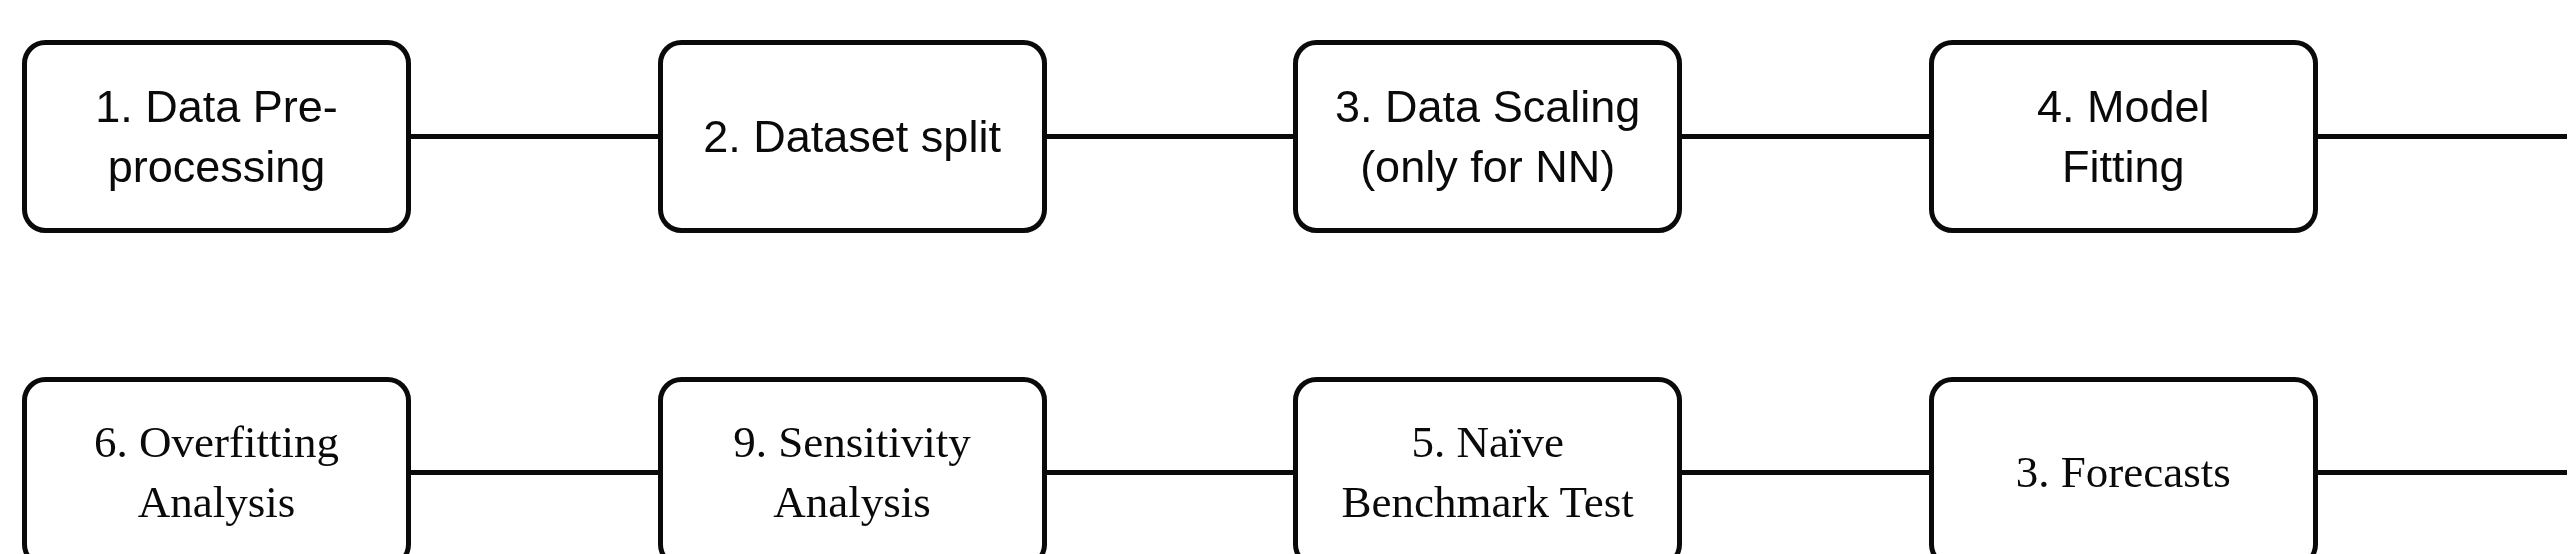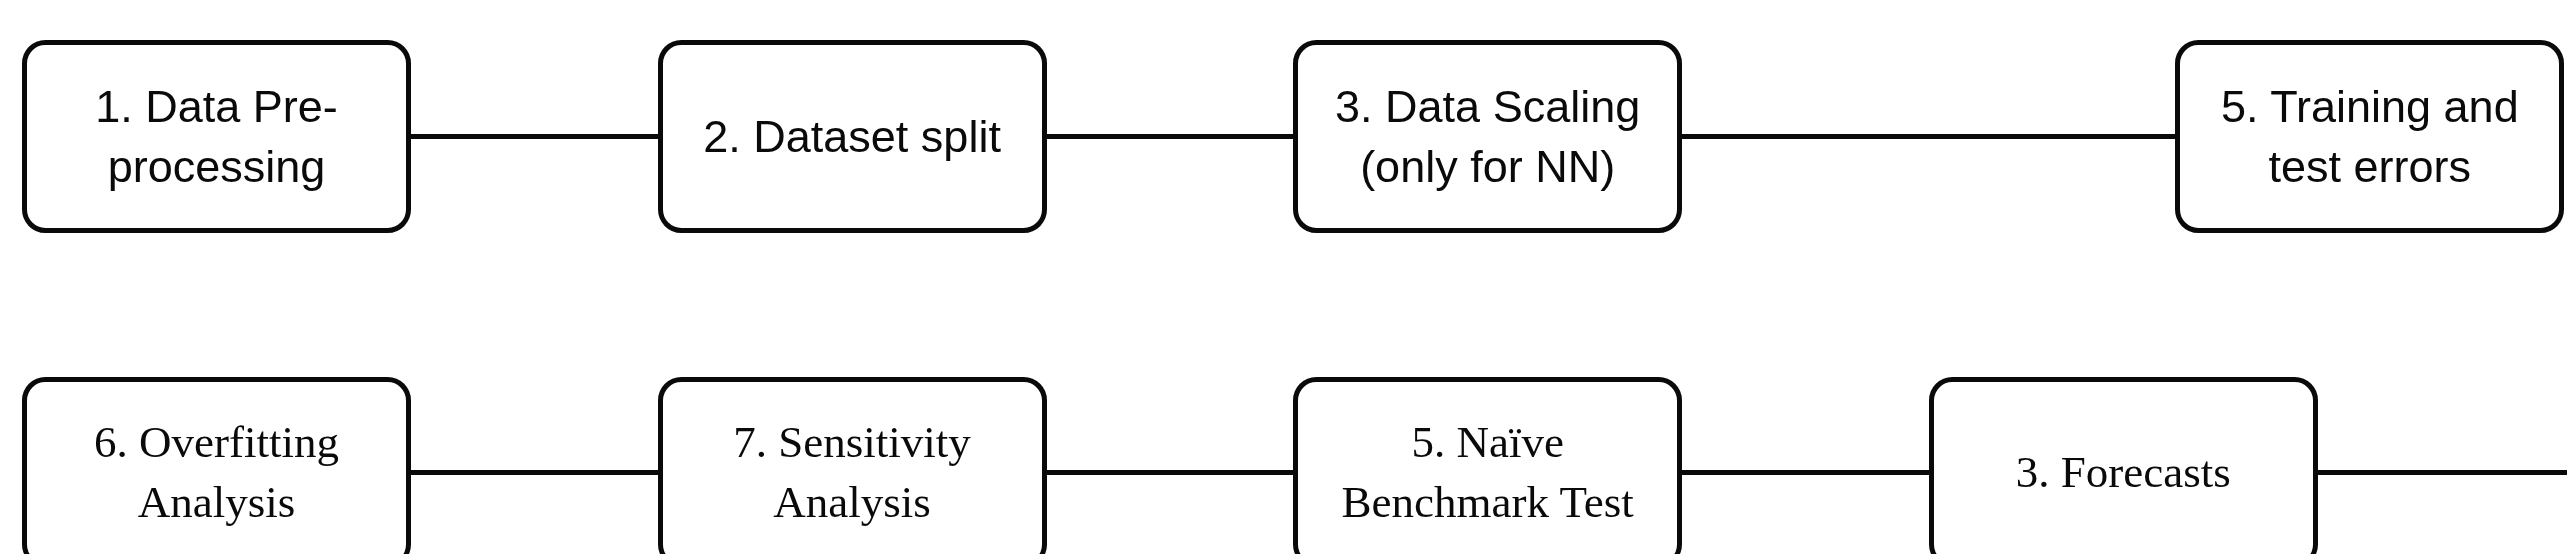--- a/index.html
+++ b/index.html
@@ -64,35 +64,35 @@
     <div class="flow-connector"></div>
     <div class="flow-box">
       <span class="flow-box-label">2. Dataset split</span>
     </div>
     <div class="flow-connector"></div>
     <div class="flow-box">
       <span class="flow-box-label">3. Data Scaling
 (only for NN)</span>
     </div>
     <div class="flow-connector"></div>
+    <div class="flow-box">
+      <span class="flow-box-label">4. Model
+Fitting</span>
+    </div>
     <div class="flow-connector"></div>
-    <div class="flow-box">
-      <span class="flow-box-label">5. Training and
-test errors</span>
-    </div>
   </div>
 
   <div class="flow-row row-2">
     <div class="flow-box">
       <span class="flow-box-label">6. Overfitting
 Analysis</span>
     </div>
     <div class="flow-connector"></div>
     <div class="flow-box">
-      <span class="flow-box-label">7. Sensitivity
+      <span class="flow-box-label">9. Sensitivity
 Analysis</span>
     </div>
     <div class="flow-connector"></div>
     <div class="flow-box">
       <span class="flow-box-label">5. Naïve
 Benchmark Test</span>
     </div>
     <div class="flow-connector"></div>
     <div class="flow-box">
       <span class="flow-box-label">3. Forecasts</span>

